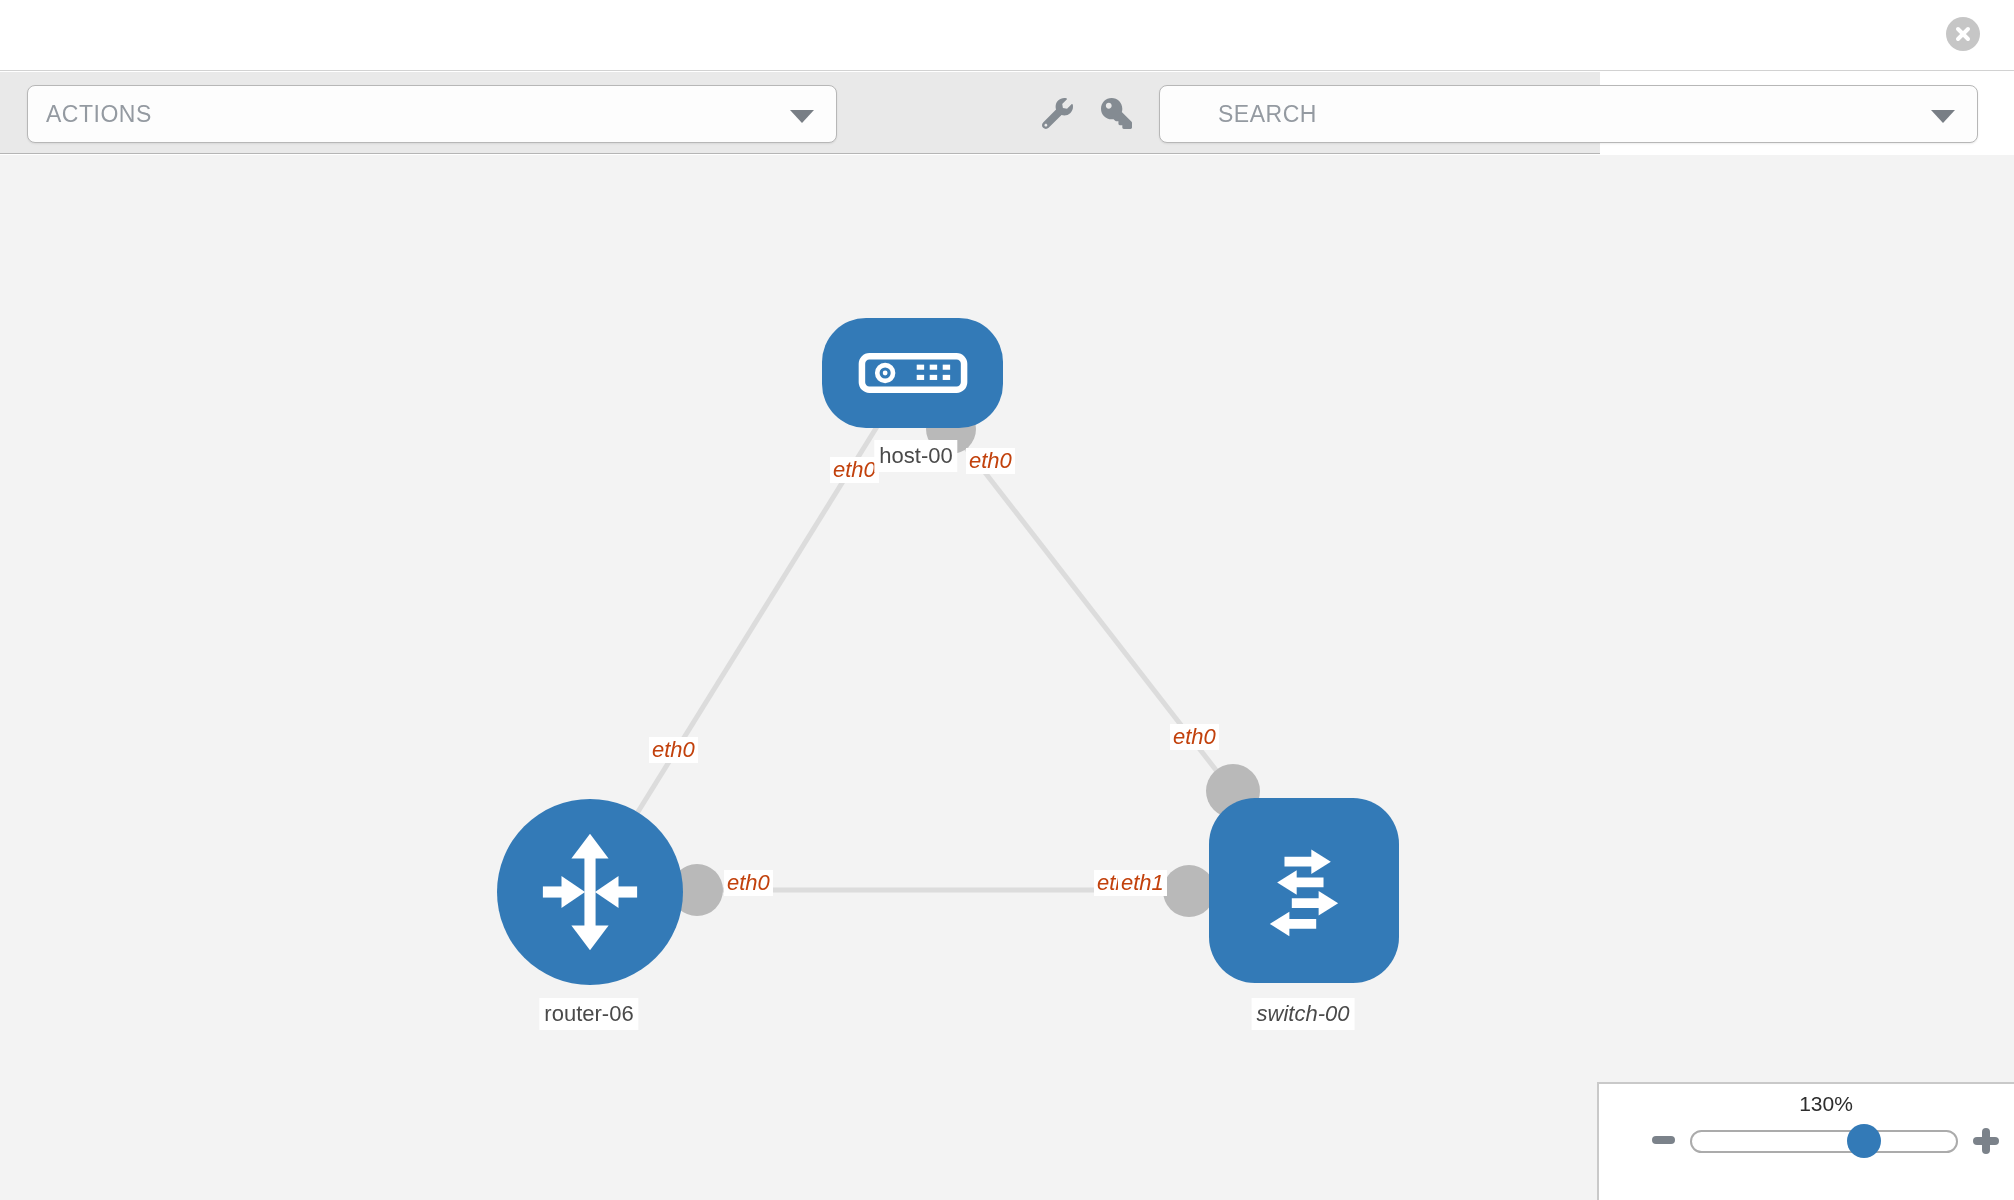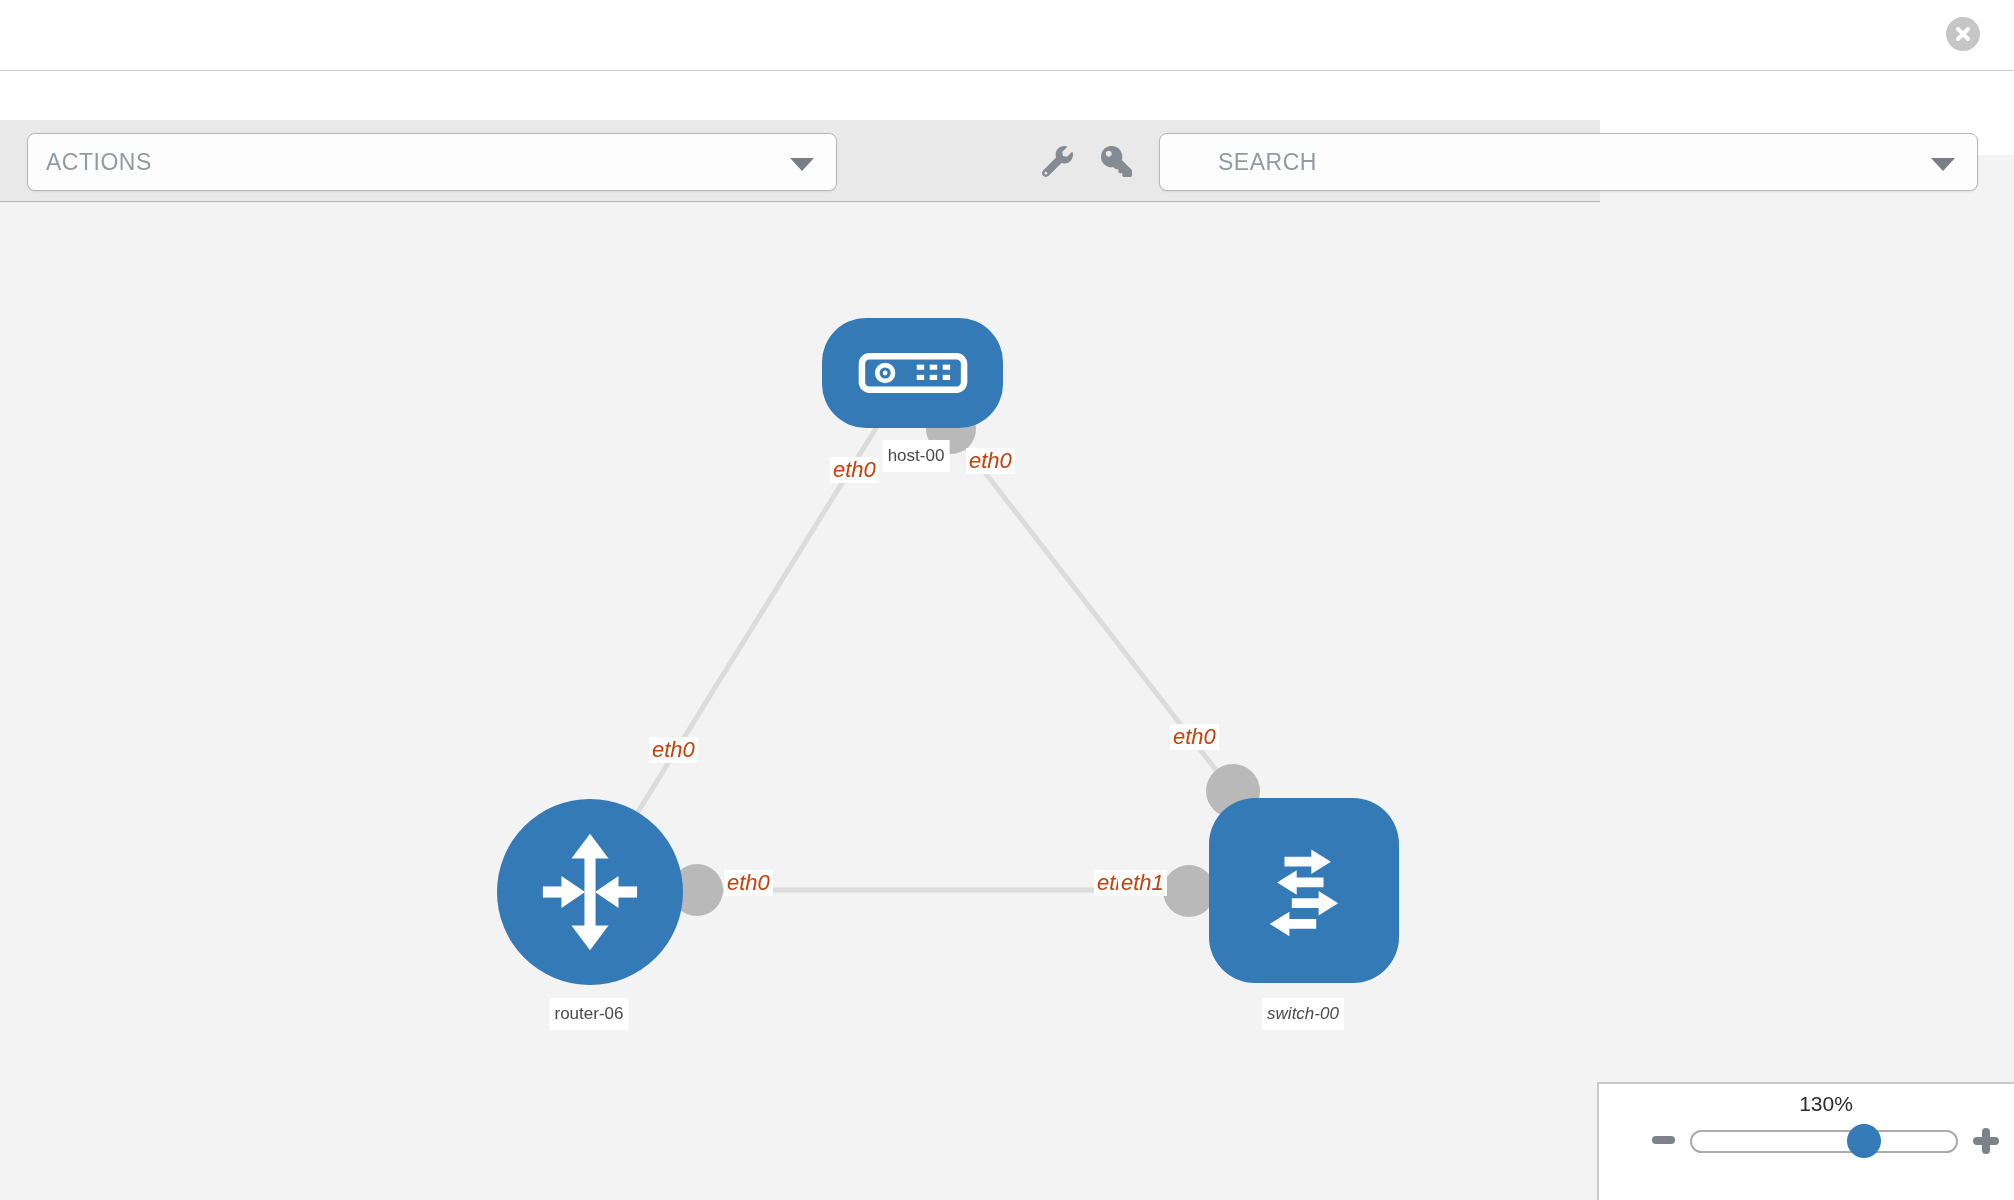--- a/index.html
+++ b/index.html
@@ -5,21 +5,21 @@
   * { margin:0; padding:0; box-sizing:border-box; }
   html,body { width:2014px; height:1200px; font-family:"Liberation Sans",sans-serif; background:#fff; }
   .app { position:relative; width:2014px; height:1200px; overflow:hidden; background:#fff; }
 
   
   .header { position:absolute; left:0; top:0; width:2014px; height:71px; background:#ffffff; border-bottom:1px solid #d2d2d2; z-index:10; }
   .page-title { position:absolute; left:27px; top:17px; font-size:28px; font-weight:700; color:#606060; letter-spacing:0.2px; }
   .close-btn { position:absolute; left:1946px; top:17px; width:34px; height:34px; border-radius:50%; background:#c6c6c6; display:flex; align-items:center; justify-content:center; cursor:pointer; }
 
   
-  .toolbar { position:absolute; left:0; top:72px; width:1600px; height:82px; background:#e9e9e9; border-bottom:1px solid #b5b5b5; z-index:10;margin-top:48px; }
+  .toolbar { position:absolute; left:0; top:72px; width:1600px; height:82px; background:#e9e9e9; border-bottom:1px solid #b5b5b5; z-index:10; }
   .select-box { position:absolute; top:13px; height:58px; background:#fdfdfd; border:1px solid #b7b7b7; border-radius:8px; box-shadow:0 1px 2px rgba(0,0,0,0.08); display:flex; align-items:center; cursor:pointer; }
   .select-actions { left:27px; width:810px; }
   .select-search { left:1159px; width:819px;padding-left:40px; }
   .select-label { padding-left:18px; font-size:23px; color:#949aa1; letter-spacing:0.5px; }
   .caret { position:absolute; right:22px; top:24px; width:0; height:0; border-left:12px solid transparent; border-right:12px solid transparent; border-top:13px solid #787e85; }
   .tool-icon { position:absolute; top:26px; width:31px; height:31px; cursor:pointer; }
   .tool-icon svg { width:100%; height:100%; fill:#848b92; }
   .icon-wrench { left:1042px; }
   .icon-key { left:1101px; }
 
@@ -35,21 +35,21 @@
 
   .iface-chip { position:absolute; background:#ffffff; color:#c2410c; font-size:22px; line-height:24px; padding:1px 3px; z-index:4; white-space:nowrap;font-style:italic; }
   .chip-host-left   { left:830px;  top:457px; }
   .chip-host-right  { left:966px;  top:448px; }
   .chip-link-a      { left:649px;  top:737px; }
   .chip-link-b      { left:1170px; top:724px; }
   .chip-link-c-l    { left:724px;  top:870px; }
   .chip-link-c-r0   { left:1094px; top:870px; z-index:4; }
   .chip-link-c-r1   { left:1118px; top:870px; z-index:5;text-align:right; }
 
-  .node-label { position:absolute; transform:translateX(-50%); background:#ffffff; color:#4a4a4a; font-size:17px; line-height:30px; padding:1px 5px; z-index:4; white-space:nowrap; }
+  .node-label { position:absolute; transform:translateX(-50%); background:#ffffff; color:#4a4a4a; font-size:22px; line-height:30px; padding:1px 5px; z-index:4; white-space:nowrap; }
   .label-host   { left:916px;  top:440px; }
   .label-router { left:589px;  top:998px; }
   .label-switch { left:1303px; top:998px;font-style:italic; }
 
   
   .zoom-panel { position:absolute; left:1597px; top:1082px; width:417px; height:120px; background:#ffffff; border-top:2px solid #c9c9c9; border-left:2px solid #c9c9c9; z-index:6; }
   .zoom-pct { position:absolute; left:227px; top:8px; transform:translateX(-50%); font-size:21px; color:#2d2d2d; }
   .zoom-minus { position:absolute; left:53px; top:52px; width:23px; height:8px; border-radius:4px; background:#7b828a; cursor:pointer; }
   .zoom-track { position:absolute; left:91px; top:46px; width:268px; height:23px; border:2px solid #ababab; border-radius:12px; background:#fff; cursor:pointer; }
   .zoom-thumb { position:absolute; left:248px; top:40px; width:34px; height:34px; border-radius:50%; background:#337ab7; cursor:grab; }

